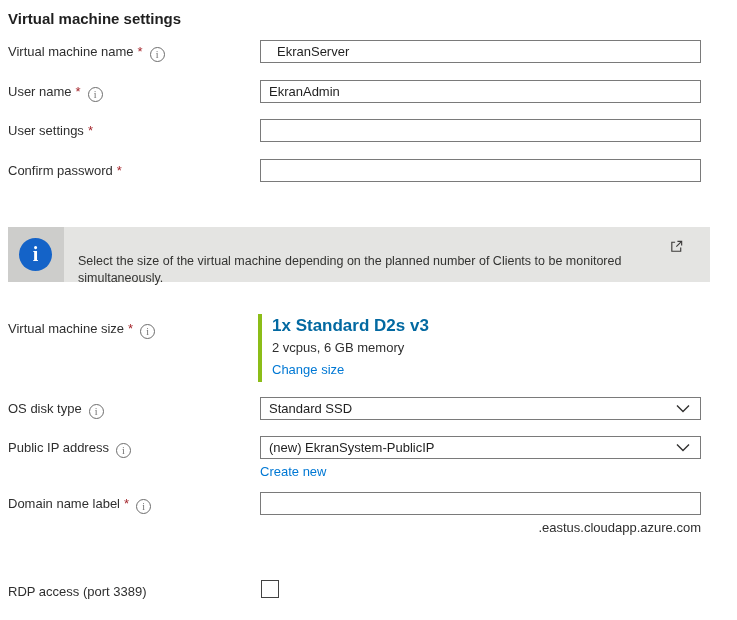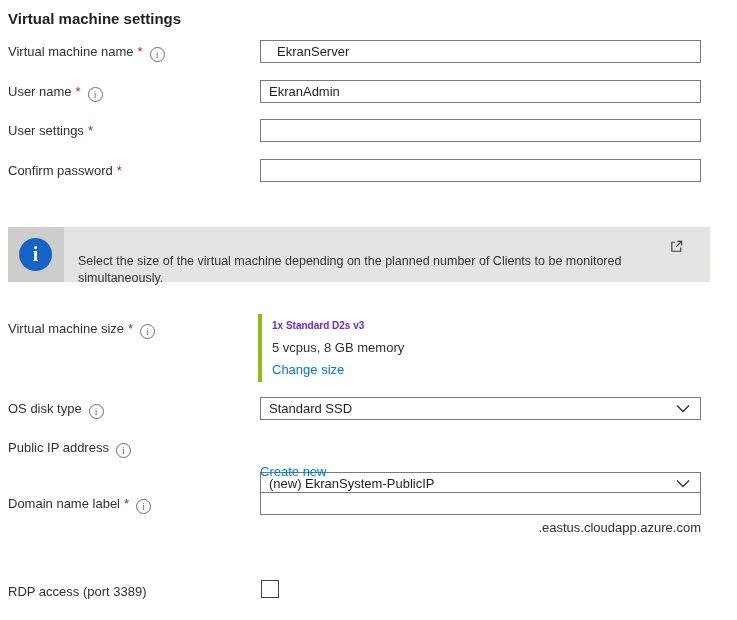--- a/index.html
+++ b/index.html
@@ -37,21 +37,21 @@
   .banner-circle {
     position:absolute; left:11px; top:11px; width:33px; height:33px; border-radius:50%;
     background:#1463c8; color:#fff; text-align:center; line-height:32px; font-size:20px;
     font-weight:700; font-family:"Liberation Serif","DejaVu Serif",serif;
   }
   .banner-text {
     position:absolute; left:70px; top:26px; width:545px; font-size:12.5px; line-height:17px; color:#333331;
   }
   .ext-link { position:absolute; right:26px; top:12px; cursor:pointer; }
   .vmsize { position:absolute; left:258px; top:314px; border-left:4px solid #8cbd18; padding:1px 0 1px 10px; }
-  .vmsize .sku   { font-weight:700; font-size:10px; color:#6d28d9; line-height:22px; }
+  .vmsize .sku   { font-weight:700; font-size:17px; color:#0369a1; line-height:22px; }
   .vmsize .specs { font-size:13px; color:#2f2f2f; line-height:22px; }
   .link { font-size:13px; color:#0078d4; line-height:22px; cursor:pointer; }
   .createnew { position:absolute; left:260px; top:461px; }
   .suffix {
     position:absolute; left:260px; top:520px; width:441px; text-align:right; font-size:13px; color:#2f2f2f;
   }
   .cb {
     position:absolute; left:261px; top:580px; width:18px; height:18px; box-sizing:border-box;
     border:1px solid #424242; background:#fff; cursor:pointer;
   }
@@ -95,40 +95,40 @@
         <path d="M13.2 2.8L7.8 8.2" stroke="#3b3a39" stroke-width="1.2"></path>
       </svg>
     </span>
   </div>
 
   <div class="label" style="top:321px;">
     <span>Virtual machine size</span><span class="req">*</span><span class="info-i">i</span>
   </div>
   <div class="vmsize">
     <div class="sku">1x Standard D2s v3</div>
-    <div class="specs">5 vcpus, 8 GB memory</div>
+    <div class="specs">2 vcpus, 6 GB memory</div>
     <div class="link">Change size</div>
   </div>
 
   <div class="label" style="top:401px;">
     <span>OS disk type</span><span class="info-i">i</span>
   </div>
   <div class="dd" style="top:397px;">
     <span>Standard SSD</span>
     <span class="chev">
       <svg width="14" height="9" viewBox="0 0 14 9" fill="none">
         <path d="M1 1.5l6 6 6-6" stroke="#323130" stroke-width="1.4"></path>
       </svg>
     </span>
   </div>
 
   <div class="label" style="top:440px;">
     <span>Public IP address</span><span class="info-i">i</span>
   </div>
-  <div class="dd" style="top:436px;margin-top:36px;">
+  <div class="dd" style="top:436px;">
     <span>(new) EkranSystem-PublicIP</span>
     <span class="chev">
       <svg width="14" height="9" viewBox="0 0 14 9" fill="none">
         <path d="M1 1.5l6 6 6-6" stroke="#323130" stroke-width="1.4"></path>
       </svg>
     </span>
   </div>
   <div class="link createnew">Create new</div>
 
   <div class="label" style="top:496px;">

